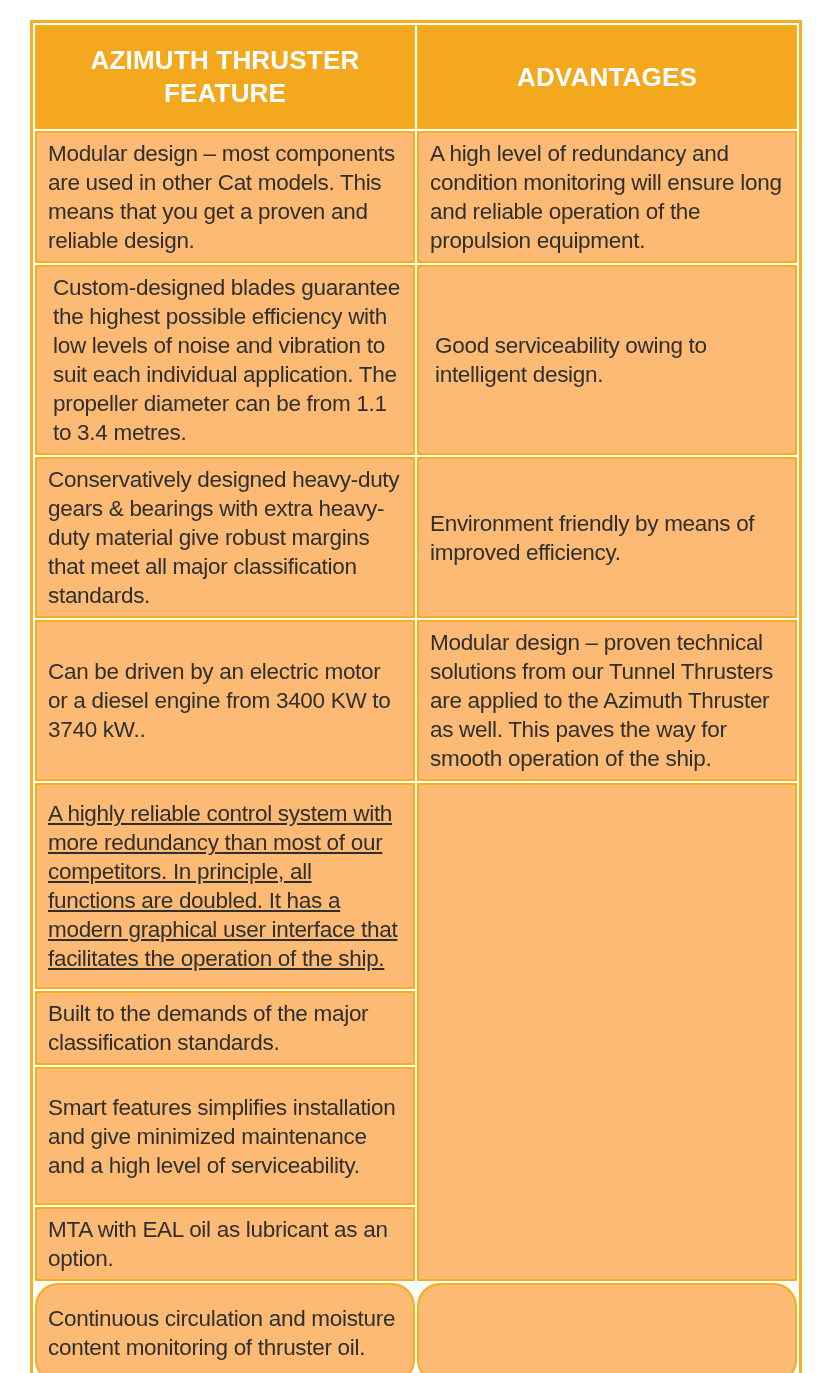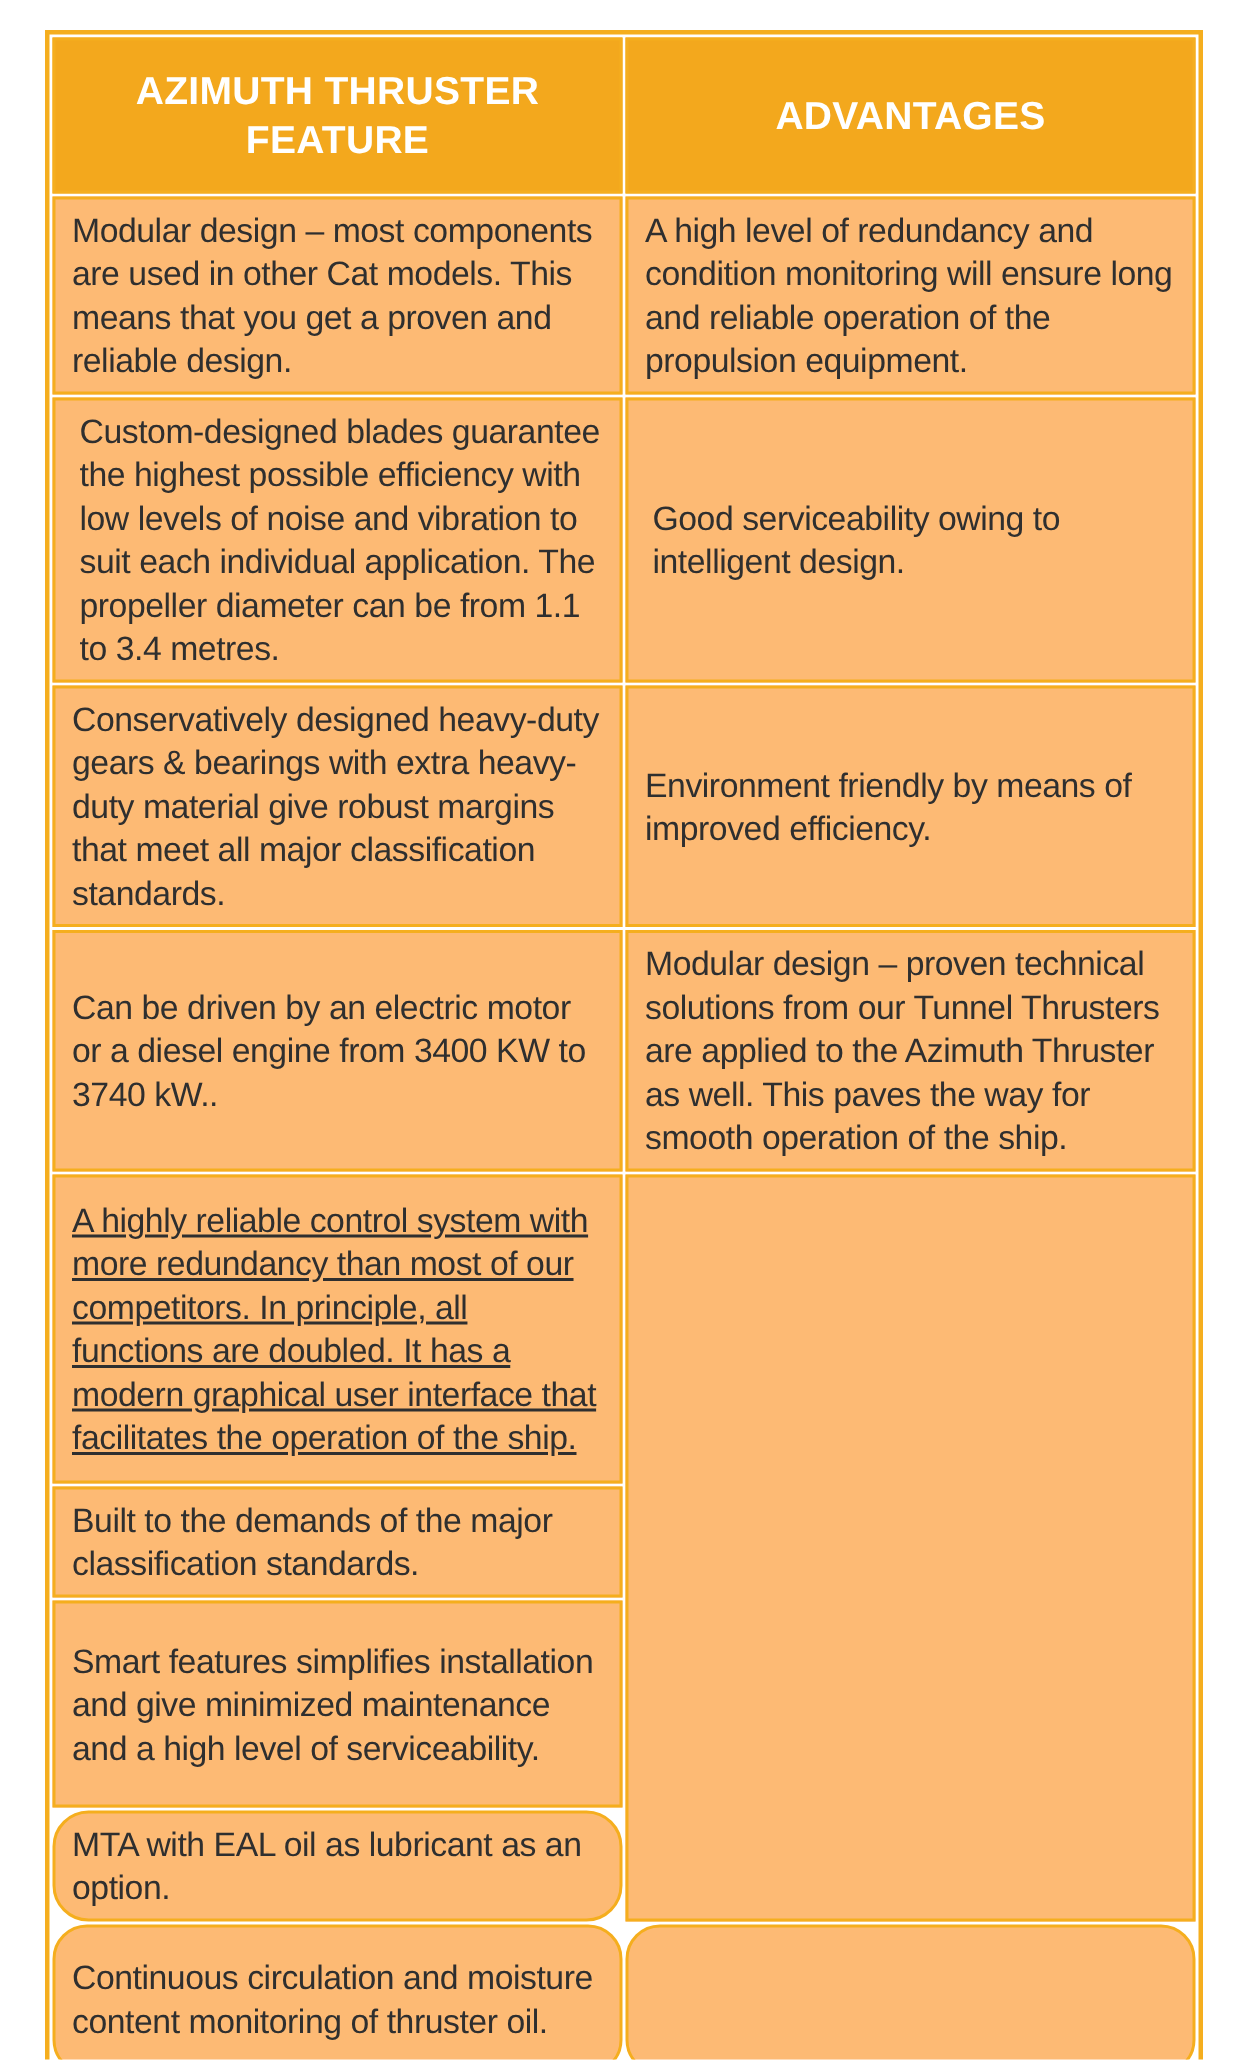--- a/index.html
+++ b/index.html
@@ -60,21 +60,21 @@
     background: #fdba74;
   }
   
   tr.r0 td { height: 128px; }
   tr.r1 td { height: 186px; padding-left: 16px; }
   tr.r2 td { height: 156px; margin-top: 33px; }
   tr.r3 td { height: 152px; }
   tr.r4 td.feature { height: 206px; text-decoration: underline; }
   tr.r5 td { height: 70px; }
   tr.r6 td { height: 138px; }
-  tr.r7 td { height: 72px; border-radius: 24px; }
+  tr.r7 td { height: 72px; }
   tr.r8 td { height: 100px; border-radius: 23px; }
 </style>
 </head>
 <body>
 
 <div class="table-wrap">
   <table class="cmp">
     <thead>
       <tr>
         <th>

